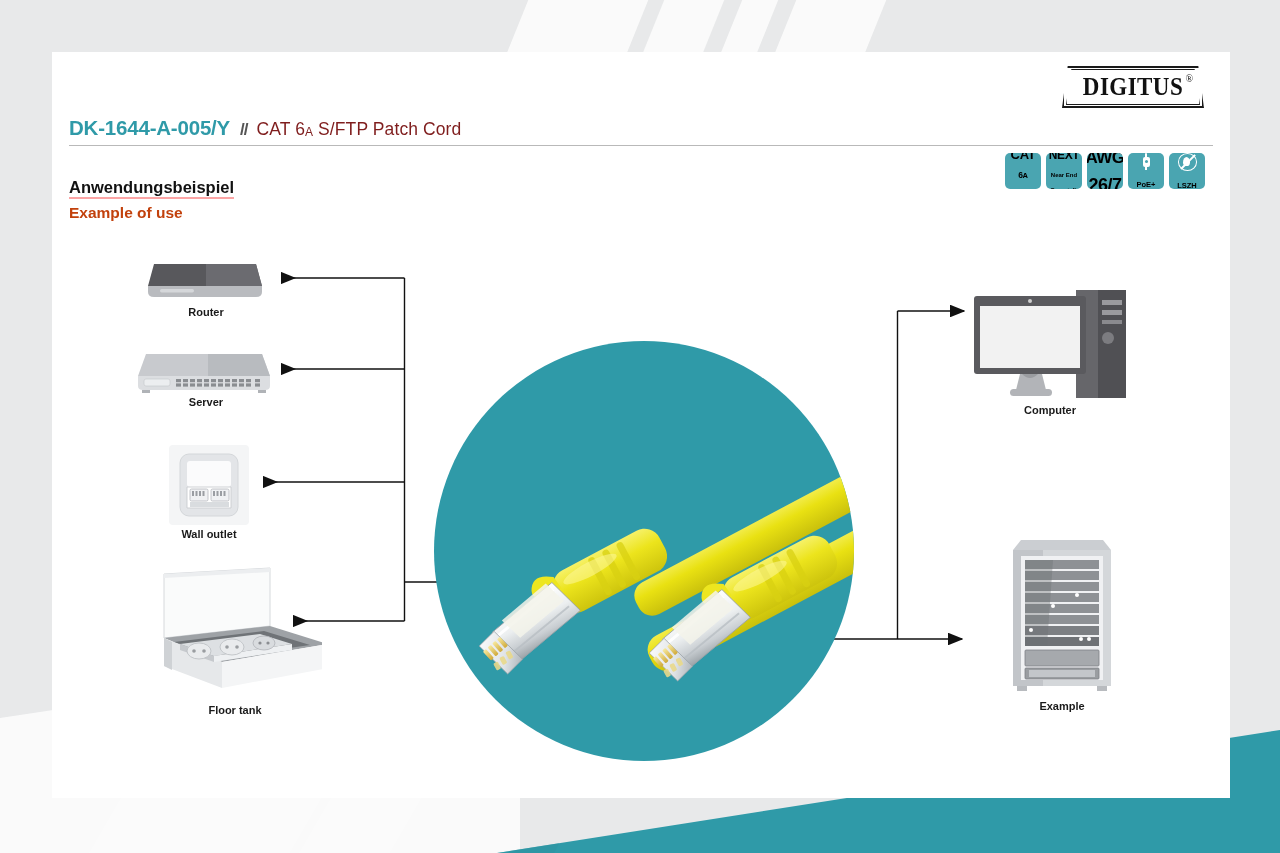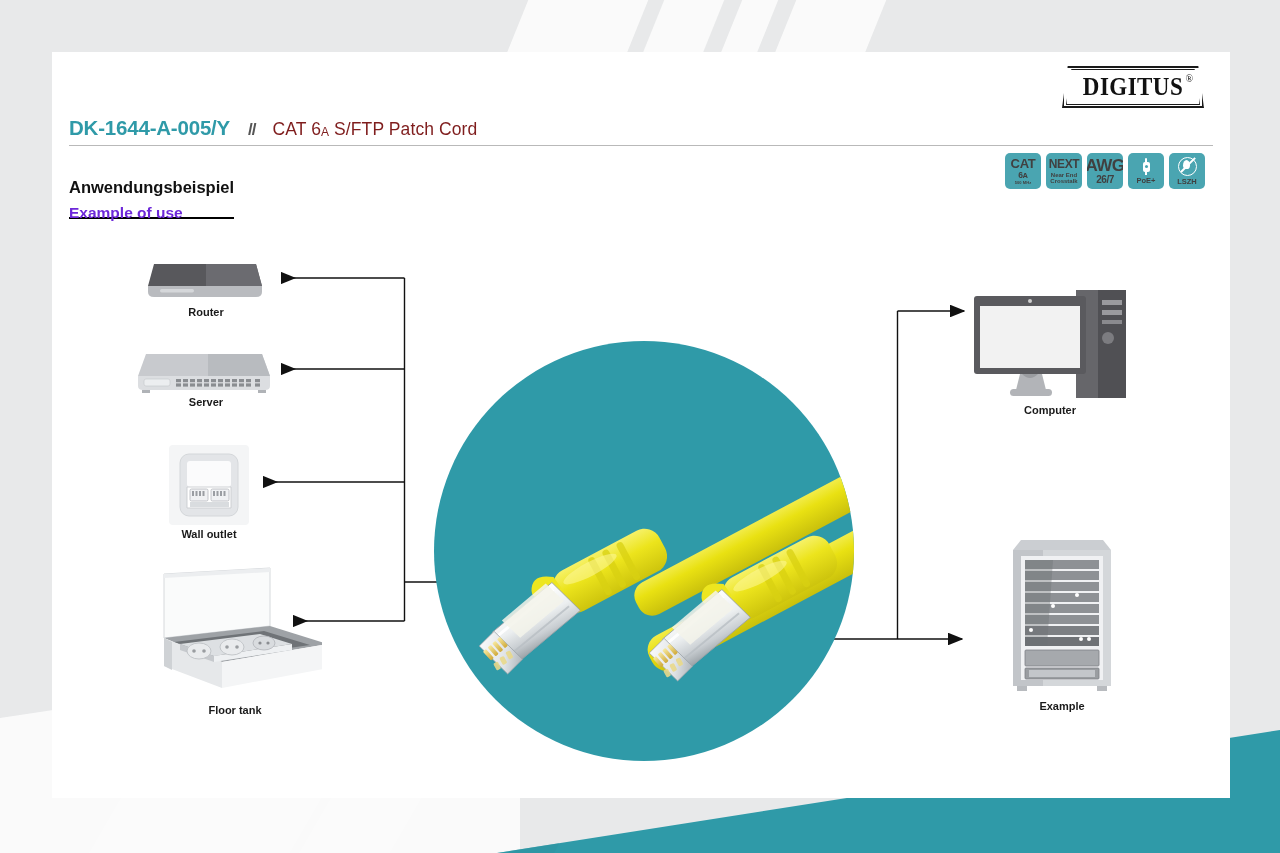--- a/index.html
+++ b/index.html
@@ -53,60 +53,60 @@
   }
   .logo-text{
     position:absolute;inset:0;display:flex;align-items:center;justify-content:center;
     font-family:"Liberation Serif", serif;font-weight:700;font-size:25px;letter-spacing:.5px;
     color:#111;transform:scaleX(.92);
   }
   .logo-reg{position:absolute;right:11px;top:7px;font-size:10px;font-family:"Liberation Serif",serif;color:#111;}
 
   .title-row{
     position:absolute;left:17px;top:64px;width:1144px;
-    display:flex;align-items:baseline;gap:8px;
+    display:flex;align-items:baseline;gap:0px;
   }
   .sku{color:#2f9aa8;font-weight:700;font-size:20.5px;letter-spacing:-.2px;}
   .slashes{color:#555;font-weight:700;font-size:17px;margin:0 9px 0 10px;letter-spacing:-1px;}
   .desc{color:#7f1d1d;font-size:17.5px;letter-spacing:.1px;}
   .desc .sub{font-size:12px;vertical-align:baseline;position:relative;top:1px;}
   .title-rule{position:absolute;left:17px;top:93px;width:1144px;height:1px;background:#b9b9b9;}
 
   
   .badges{position:absolute;right:25px;top:101px;display:flex;gap:5px;}
   .badge{
     width:36px;height:36px;border-radius:5px;background:#4aa5b1;
     display:flex;flex-direction:column;align-items:center;justify-content:center;
-    color:#404040;line-height:1;overflow:hidden;
+    color:#000000;line-height:1;overflow:hidden;gap:9px;
   }
   .badge .b1{font-weight:700;font-size:13px;letter-spacing:-.3px;}
   .badge .b2{font-weight:700;font-size:8.5px;margin-top:1px;}
   .badge .b3{font-weight:700;font-size:4px;margin-top:1.5px;letter-spacing:.1px;}
   .badge .n1{font-weight:700;font-size:12px;letter-spacing:-.4px;}
   .badge .n2{font-weight:700;font-size:6px;margin-top:2px;}
   .badge .n3{font-weight:700;font-size:6px;margin-top:.5px;}
   .badge .a1{font-weight:700;font-size:17px;letter-spacing:-.5px;}
-  .badge .a2{font-weight:700;font-size:10px;margin-top:1px;letter-spacing:-.5px;}
+  .badge .a2{font-weight:700;font-size:18px;margin-top:1px;letter-spacing:-.5px;}
   .badge .p-lbl{font-weight:700;font-size:7.5px;margin-top:2px;}
   .plug-ico{width:11px;height:17px;position:relative;}
   .plug-ico .body{position:absolute;left:2px;top:4px;width:7px;height:10px;background:#fff;border-radius:2px;}
   .plug-ico .pin{position:absolute;left:4.2px;top:0px;width:2.4px;height:5px;background:#fff;border-radius:1px;}
   .plug-ico .dot{position:absolute;left:4px;top:7px;width:3.2px;height:3.2px;border-radius:50%;background:#4aa5b1;}
   .plug-ico .cord{position:absolute;left:4.4px;top:13px;width:2px;height:4px;background:#fff;}
   .lszh-ico{width:17px;height:17px;border:1.8px solid #fff;border-radius:50%;position:relative;}
   .lszh-ico .flame{position:absolute;left:4px;top:2.5px;width:7px;height:9px;background:#fff;
     border-radius:50% 50% 50% 50%/60% 60% 40% 40%;}
   .lszh-ico .slash{position:absolute;left:-1px;top:6.5px;width:20px;height:1.8px;background:#fff;transform:rotate(-45deg);}
 
   
   .sect-de{
     position:absolute;left:17px;top:126px;font-weight:700;font-size:16.5px;color:#111;
-    border-bottom:2px solid #000000;padding-bottom:20px;display:inline-block;
-  }
-  .sect-en{position:absolute;left:17px;top:152px;font-weight:700;font-size:15.5px;color:#6d28d9;}
+    border-bottom:2px solid #fca5a5;padding-bottom:0;display:inline-block;
+  }
+  .sect-en{position:absolute;left:17px;top:152px;font-weight:700;font-size:15.5px;color:#c2410c;}
 
   
   .diagram{position:absolute;left:0;top:4px;width:1178px;height:746px;}
   .node-label{
     position:absolute;font-weight:700;font-size:11px;color:#1a1a1a;text-align:center;
     white-space:nowrap;
   }
 
   
   .circle{

